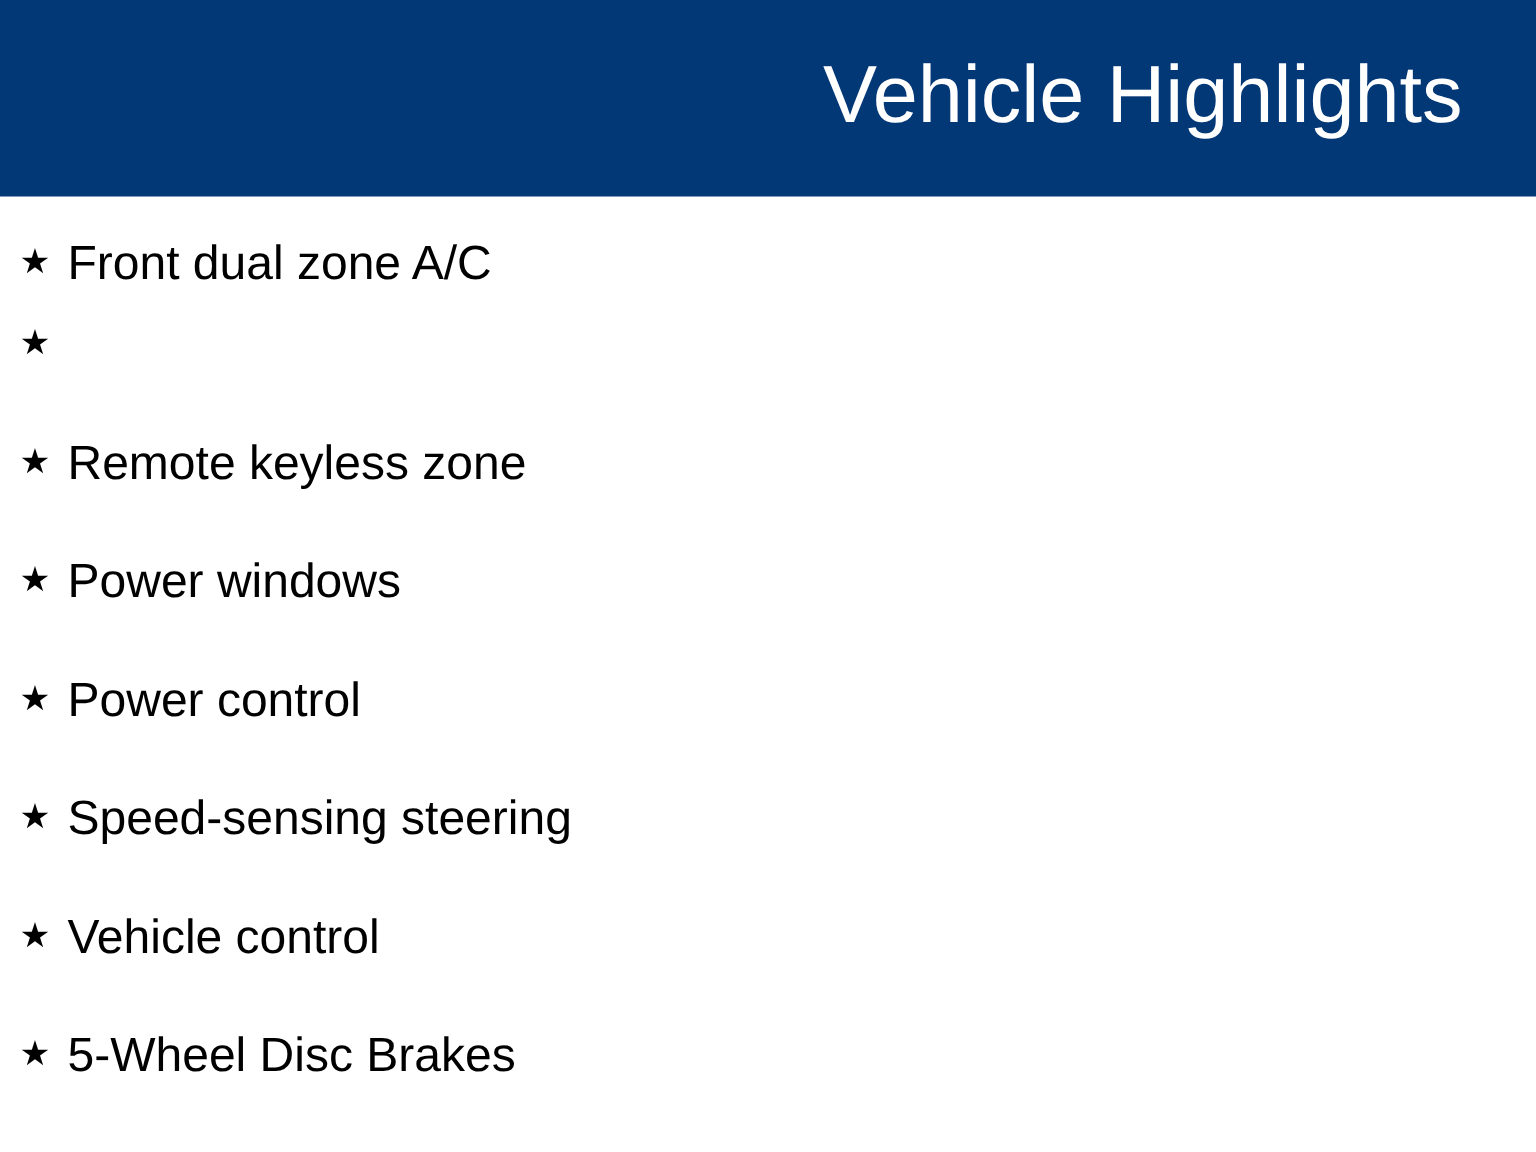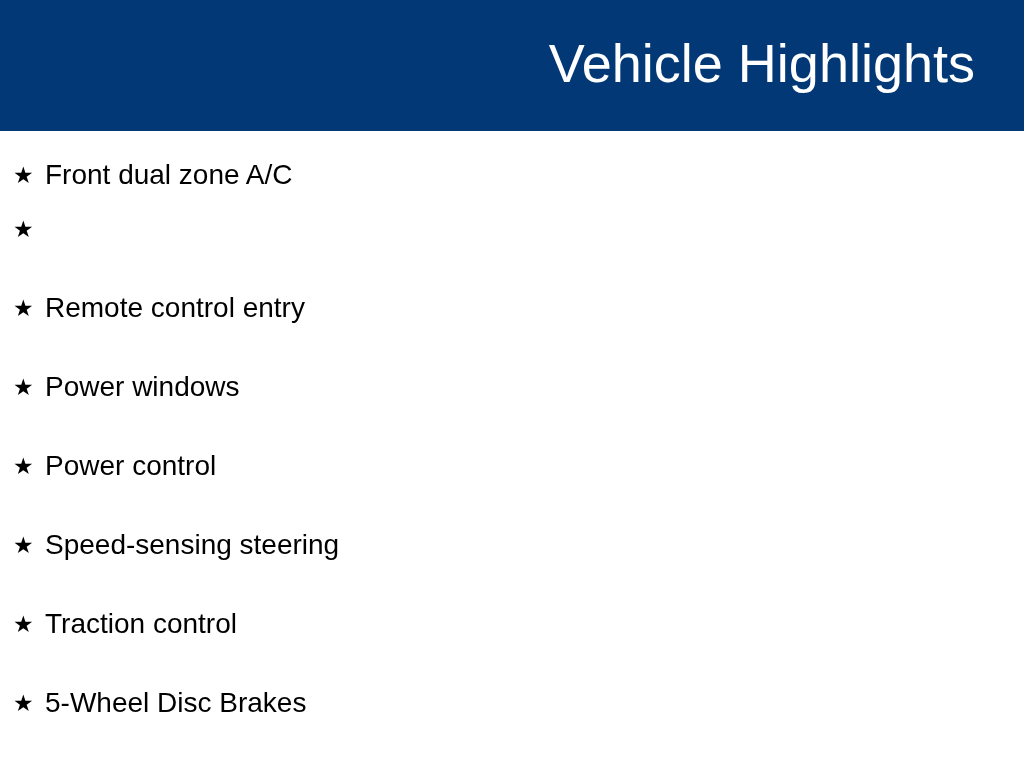--- a/index.html
+++ b/index.html
@@ -64,21 +64,21 @@
   .bullet-marker {
     position: absolute;
     left: 13px;
     font-family: "DejaVu Sans", sans-serif;
     font-size: 23px;
     line-height: 38px;
     color: #000000;
   }
   .bullet-text {
     font-family: "Liberation Sans", sans-serif;
-    font-size: 28px;
+    font-size: 32px;
     line-height: 38px;
     color: #000000;
     white-space: nowrap;
   }
 </style>
 </head>
 <body>
 
 <div class="slide">
 
@@ -92,41 +92,41 @@
       <span class="bullet-marker">★</span>
       <span class="bullet-text">Front dual zone A/C</span>
     </li>
 
     <li class="bullet-item">
       <span class="bullet-marker">★</span>
     </li>
 
     <li class="bullet-item">
       <span class="bullet-marker">★</span>
-      <span class="bullet-text">Remote control entry</span>
+      <span class="bullet-text">Remote keyless zone</span>
     </li>
 
     <li class="bullet-item">
       <span class="bullet-marker">★</span>
       <span class="bullet-text">Power windows</span>
     </li>
 
     <li class="bullet-item">
       <span class="bullet-marker">★</span>
       <span class="bullet-text">Power control</span>
     </li>
 
     <li class="bullet-item">
       <span class="bullet-marker">★</span>
       <span class="bullet-text">Speed-sensing steering</span>
     </li>
 
     <li class="bullet-item">
       <span class="bullet-marker">★</span>
-      <span class="bullet-text">Traction control</span>
+      <span class="bullet-text">Vehicle control</span>
     </li>
 
     <li class="bullet-item">
       <span class="bullet-marker">★</span>
       <span class="bullet-text">5-Wheel Disc Brakes</span>
     </li>
 
   </ul>
 
 </div>

